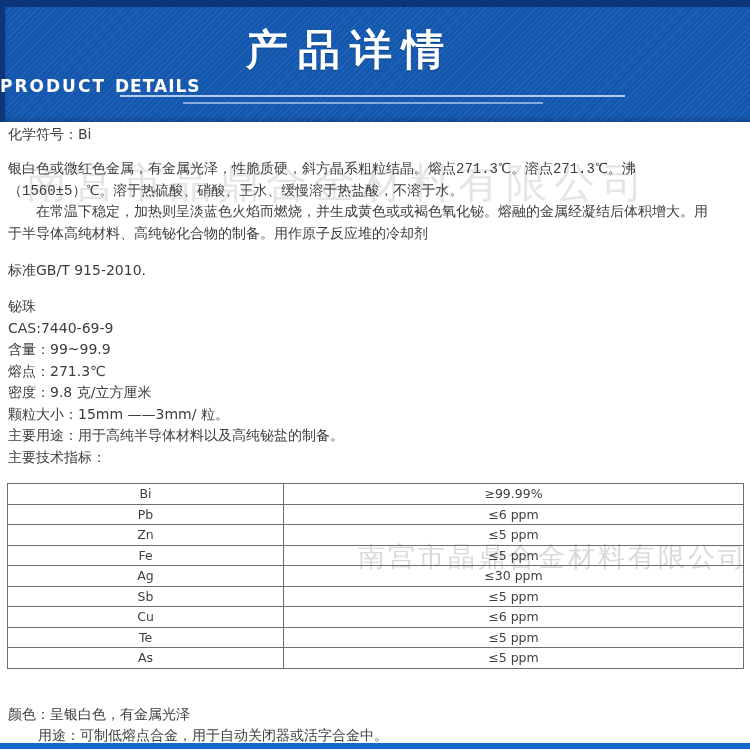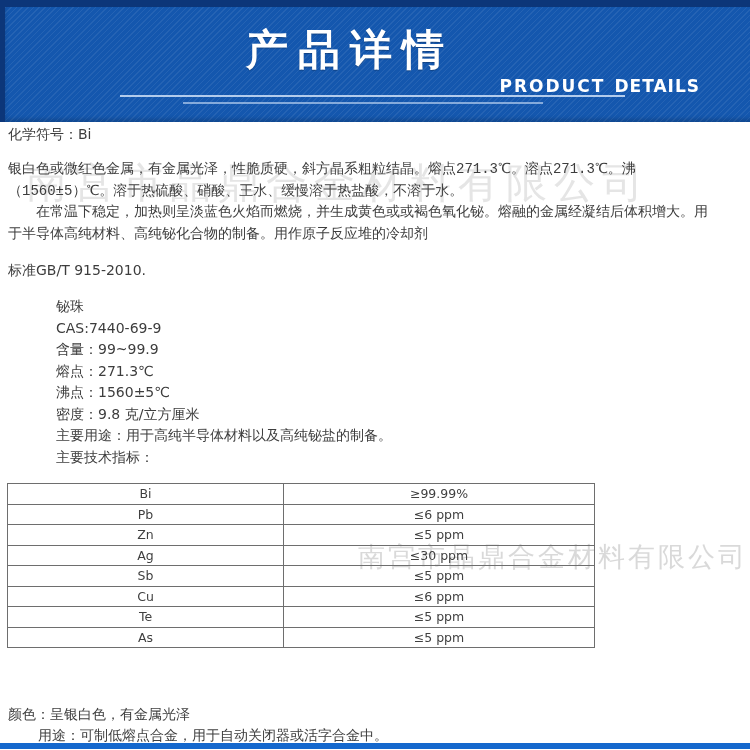--- a/index.html
+++ b/index.html
@@ -15,45 +15,45 @@
     background-color:#1457ae;
     background-image:repeating-linear-gradient(135deg, rgba(255,255,255,0.07) 0px, rgba(255,255,255,0.07) 1px, transparent 1px, transparent 4px);
     box-shadow:inset 0 -3px 4px rgba(0,0,0,0.18);
   }
   .banner-title {
     position:absolute; top:22px; left:0; width:700px; text-align:center;
     color:#ffffff; font-size:42px; font-weight:bold; letter-spacing:10px;
     text-shadow:0 1px 1px rgba(0,0,0,0.25); white-space:nowrap;
   }
   .banner-sub {
-    position:absolute; top:76px; left:0; width:700px; text-align:right;
+    position:absolute; top:76px; left:0; width:700px; text-align:left;
     color:#ffffff; font-size:17px; font-weight:600; letter-spacing:2px; white-space:nowrap;
   }
   .banner-sub .sub2 { font-weight:900; margin-left:9px; letter-spacing:1px; }
   .hline1 { position:absolute; top:95px; left:120px; width:505px; height:2px; background:#c3d8f3; opacity:0.9; }
   .hline2 { position:absolute; top:102px; left:183px; width:360px; height:2px; background:#a9c6ea; opacity:0.75; }
 
   
   .text-line { position:absolute; left:8px; font-size:14px; line-height:21.5px; white-space:pre; }
   .chem-line { top:124px; }
   .standard-line { top:260px; }
   .para { position:absolute; top:159px; left:8px; width:738px; }
   .para > div { font-size:14px; line-height:21.5px; height:21.5px; white-space:pre;font-family:Liberation Mono, monospace; }
-  .spec { position:absolute; top:296px; left:8px;margin-left:48px; }
+  .spec { position:absolute; top:296px; left:8px; }
   .spec > div { font-size:14px; line-height:21.5px; height:21.5px; white-space:pre; }
   .footer-line1 { top:704px; }
   .footer-line2 { top:725px;margin-left:30px; }
 
   
   .wm { position:absolute; white-space:nowrap; pointer-events:none; }
   .wm1 { top:156px; left:26px; font-size:41px; letter-spacing:7px; color:rgba(175,175,175,0.33); }
   .wm2 { top:539px; left:358px; font-size:27px; letter-spacing:3px; color:rgba(185,185,185,0.55); }
 
   
-  .indic-table { position:absolute; top:483px; left:7px; width:588px; border-collapse:collapse; table-layout:fixed; }
+  .indic-table { position:absolute; top:483px; left:7px; width:737px; border-collapse:collapse; table-layout:fixed; }
   .indic-table td {
     border:1px solid #6e6e6e; height:19.5px; text-align:center; vertical-align:middle;
     font-size:12.5px; color:#3f3f3f; padding:0; background:transparent;
   }
   .indic-table td.c1 { width:275px; }
 
   
   .bottom-bar { position:absolute; top:743px; left:0; width:750px; height:6px; background:#1568cd; }
 </style>
 </head>
@@ -82,40 +82,44 @@
     <div>于半导体高纯材料、高纯铋化合物的制备。用作原子反应堆的冷却剂</div>
   </div>
 
   <div class="text-line standard-line">标准GB/T 915-2010.</div>
 
   <div class="spec">
     <div>铋珠</div>
     <div>CAS:7440-69-9</div>
     <div>含量：99~99.9</div>
     <div>熔点：271.3℃</div>
-    <div>沸点：1560±5℃</div>
     <div>密度：9.8 克/立方厘米</div>
+    <div>颗粒大小：15mm ——3mm/ 粒。</div>
     <div>主要用途：用于高纯半导体材料以及高纯铋盐的制备。</div>
     <div>主要技术指标：</div>
   </div>
 
   <div class="wm wm2">南宫市晶鼎合金材料有限公司</div>
 
   <table class="indic-table">
     <tbody>
       <tr>
         <td class="c1">Bi</td>
         <td>≥99.99%</td>
       </tr>
       <tr>
         <td class="c1">Pb</td>
         <td>≤6 ppm</td>
       </tr>
       <tr>
         <td class="c1">Zn</td>
+        <td>≤5 ppm</td>
+      </tr>
+      <tr>
+        <td class="c1">Fe</td>
         <td>≤5 ppm</td>
       </tr>
       <tr>
         <td class="c1">Ag</td>
         <td>≤30 ppm</td>
       </tr>
       <tr>
         <td class="c1">Sb</td>
         <td>≤5 ppm</td>
       </tr>

